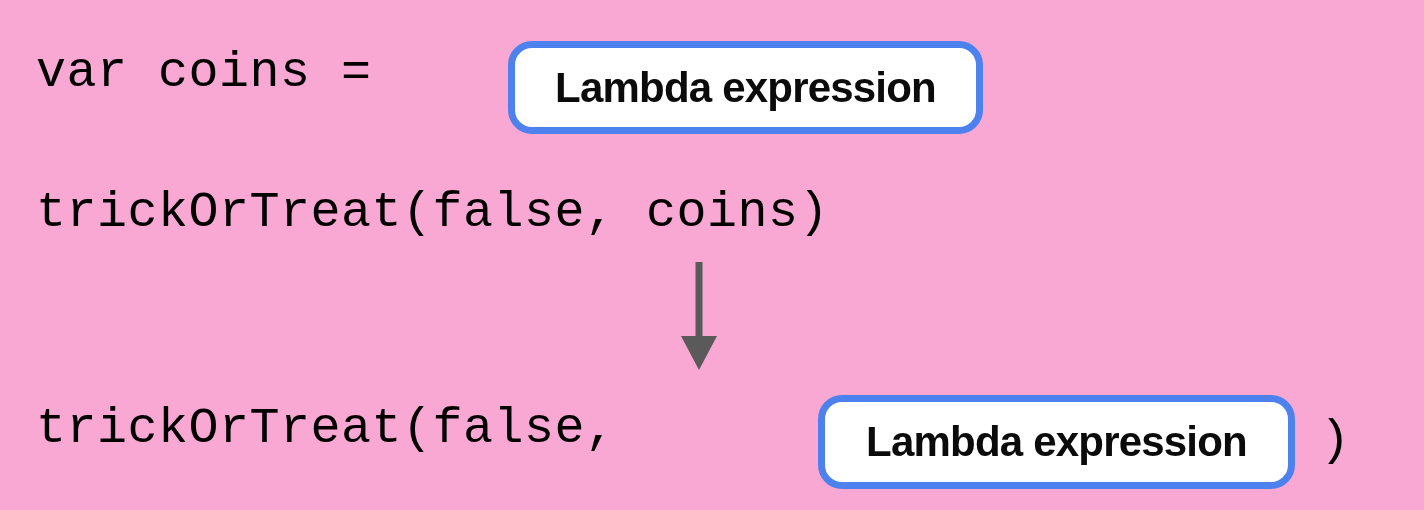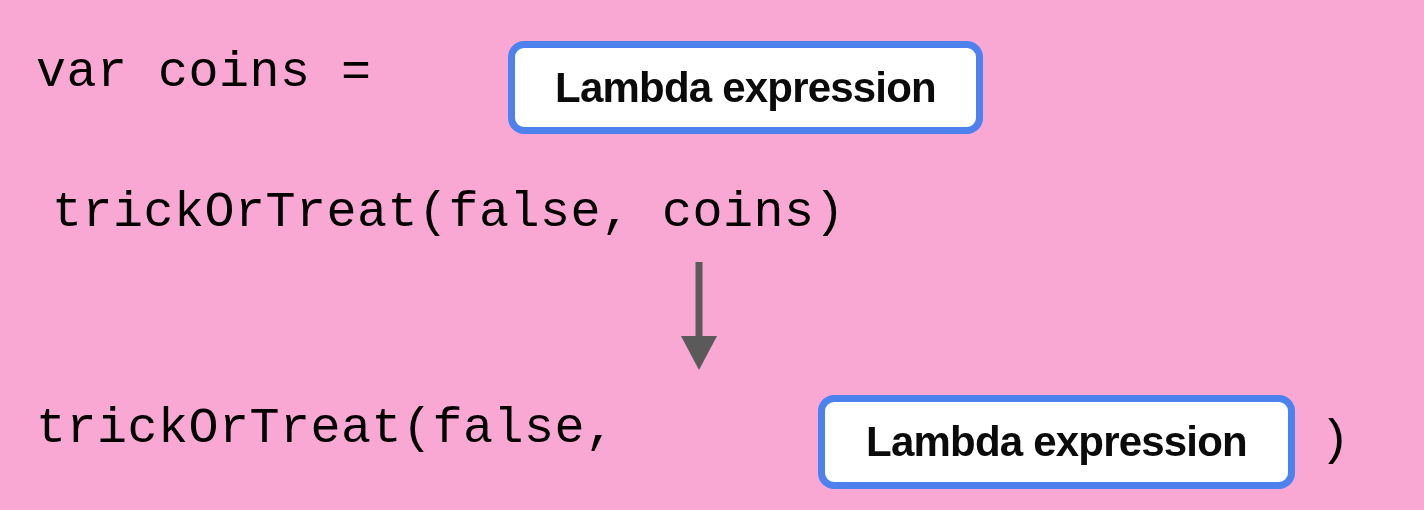--- a/index.html
+++ b/index.html
@@ -27,41 +27,41 @@
     font-family: "Liberation Mono", "DejaVu Sans Mono", monospace;
     font-size: 50px;
     line-height: 1;
     letter-spacing: 0.5px;
     color: #000000;
     white-space: pre;
     font-weight: 400;
   }
 
   #line1 { left: 36px;  top: 48px; }
-  #line2 { left: 52px;  top: 188px; }
+  #line2 { left: 36px;  top: 188px; }
   #line3 { left: 36px;  top: 404px; }
 
   #line3-close {
     position: absolute;
     left: 1320px;
     top: 416px;
     font-family: "Liberation Mono", "DejaVu Sans Mono", monospace;
     font-size: 50px;
     line-height: 1;
     color: #000000;
     white-space: pre;
   }
 
   
   .chip {
     position: absolute;
     box-sizing: border-box;
     background: #ffffff;
     border: 7px solid #4d82ee;
-    border-radius: 16px;
+    border-radius: 24px;
     display: flex;
     align-items: center;
     justify-content: center;
   }
   .chip-label {
     font-family: "Liberation Sans", "DejaVu Sans", sans-serif;
     font-size: 42px;
     font-weight: 700;
     letter-spacing: -0.8px;
     color: #0b0b0b;

